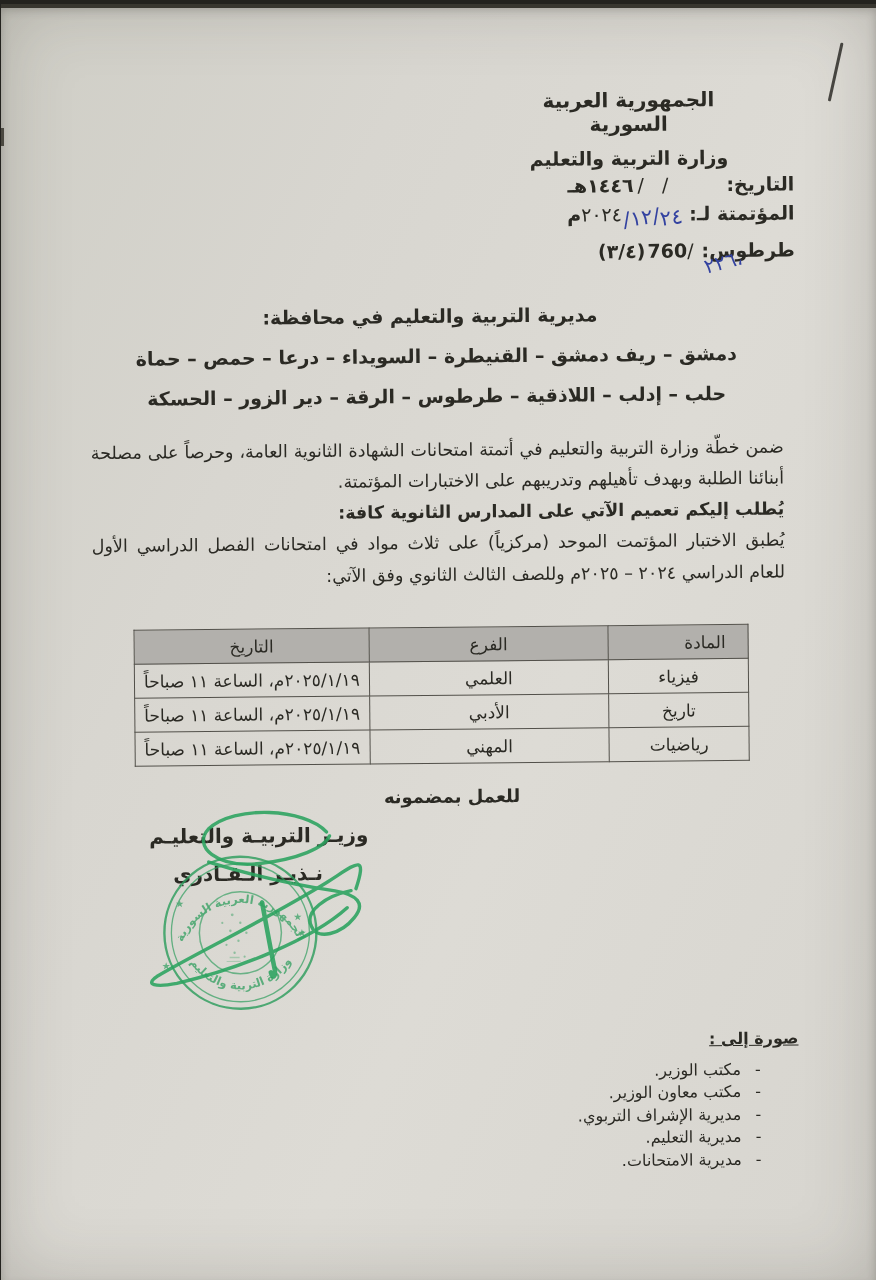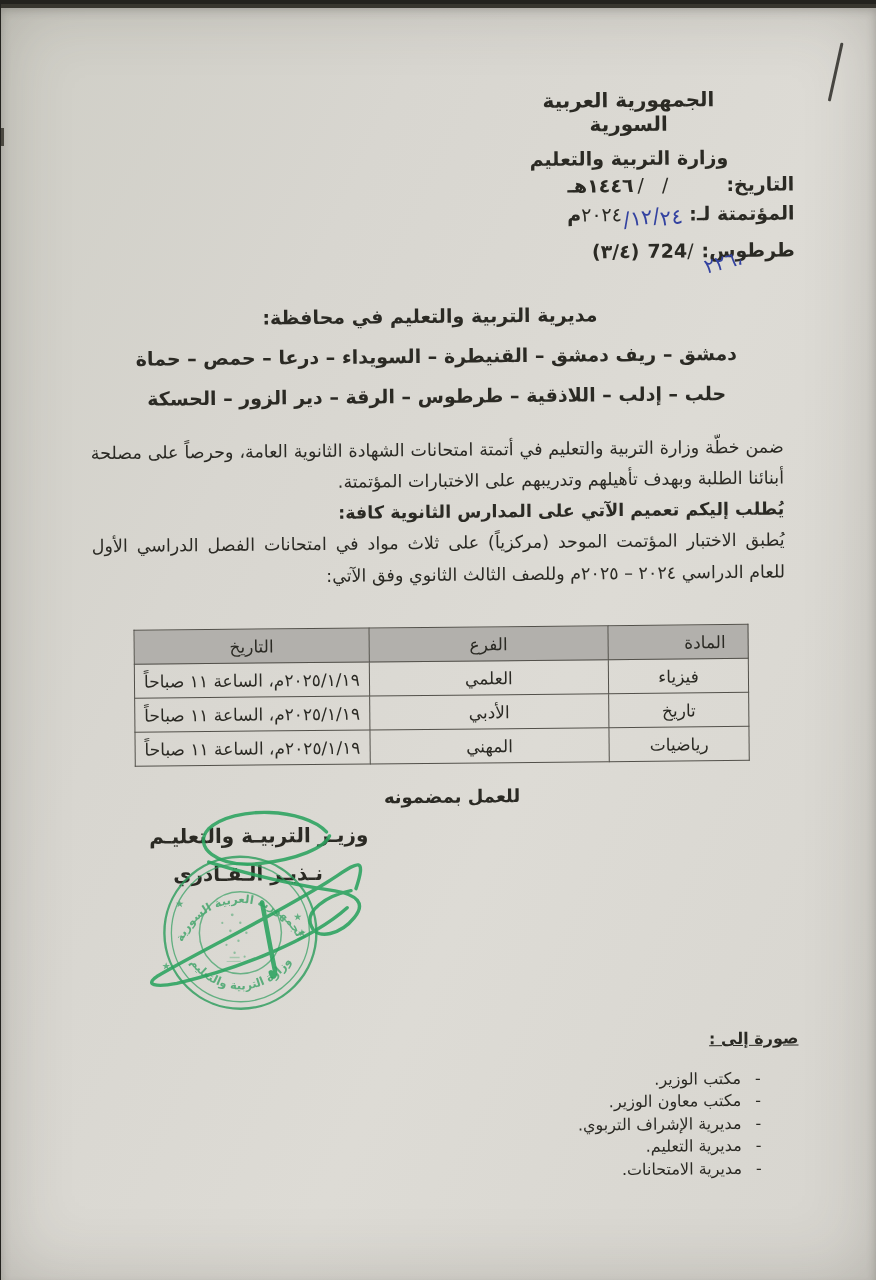--- a/index.html
+++ b/index.html
@@ -39,21 +39,21 @@
     transform:rotate(-7deg) translateY(4px);display:inline-block;
   }
   .meta-greg .hand-day{margin-right:7px;}
   .meta-greg .printed-year{margin-right:1px;font-weight:400;}
   .meta-num{position:absolute;}
   .meta-num .num-slash{margin-right:8px;font-weight:400;}
   .meta-num .hand-number{
     position:absolute;right:52px;top:11px;color:#3342a0;font-size:20px;font-weight:400;
     transform:rotate(-14deg);
   }
-  .meta-num .suffix{margin-right:8px;}
+  .meta-num .suffix{margin-right:2px;}
 
   .recipient-title{position:absolute;top:301px;right:276px;font-size:19px;font-weight:700;}
   .gov-line{position:absolute;left:85px;right:85px;text-align:center;font-size:19px;font-weight:700;}
   .gov-1{top:341px;}
   .gov-2{top:381px;}
 
   .body-text{position:absolute;top:431px;right:91px;left:91px;font-size:17.5px;line-height:1.78;text-align:justify;}
   .body-text p{margin:0;}
   .body-text .request{font-weight:700;text-align:right;}
 
@@ -69,21 +69,21 @@
   table.exam col.c-date{width:235px;}
 
   .action-note{position:absolute;top:782px;right:358px;font-size:18px;font-weight:700;}
   .minister-title{position:absolute;top:818px;right:510px;font-size:20px;font-weight:700;}
   .minister-name{position:absolute;top:856px;right:556px;font-size:20px;font-weight:700;}
 
   .stamp-svg{position:absolute;left:156px;top:843px;opacity:.82;}
   .sig-svg{position:absolute;left:0;top:0;pointer-events:none;}
 
   .cc-block{position:absolute;top:1028px;right:82px;font-size:16px;text-align:right;}
-  .cc-title{font-weight:700;text-decoration:underline;display:inline-block;margin-bottom:20px;}
+  .cc-title{font-weight:700;text-decoration:underline;display:inline-block;margin-bottom:11px;}
   .cc-list{list-style:none;margin:0;padding:0 38px 0 0;}
   .cc-list li{display:flex;direction:rtl;align-items:baseline;line-height:22.4px;}
   .cc-list .dash{margin-left:14px;font-weight:400;}
 </style>
 </head>
 <body>
 
 <div class="paper">
   <div class="edge-top"></div>
   <div class="edge-notch"></div>
@@ -108,21 +108,21 @@
       <span>المؤتمتة لـ:</span>
       <span class="hand hand-day ltr-seg">٢٤</span>
       <span class="hand ltr-seg">/١٢/</span>
       <span class="printed-year ltr-seg">٢٠٢٤</span>
       <span>م</span>
     </div>
 
     <div class="meta-row meta-num">
       <span>طرطوس:</span>
       <span class="num-slash">/</span>
-      <span class="ltr-seg">724</span>
+      <span class="ltr-seg">760</span>
       <span class="suffix ltr-seg">(٣/٤)</span>
       <span class="hand-number ltr-seg">٢٢٦،</span>
     </div>
 
     <div class="recipient-title">مديرية التربية والتعليم في محافظة:</div>
     <div class="gov-line gov-1">دمشق – ريف دمشق – القنيطرة – السويداء – درعا – حمص – حماة</div>
     <div class="gov-line gov-2">حلب – إدلب – اللاذقية – طرطوس – الرقة – دير الزور – الحسكة</div>
 
     <div class="body-text">
       <p>ضمن خطّة وزارة التربية والتعليم في أتمتة امتحانات الشهادة الثانوية العامة، وحرصاً على مصلحة أبنائنا الطلبة وبهدف تأهيلهم وتدريبهم على الاختبارات المؤتمتة.</p>

